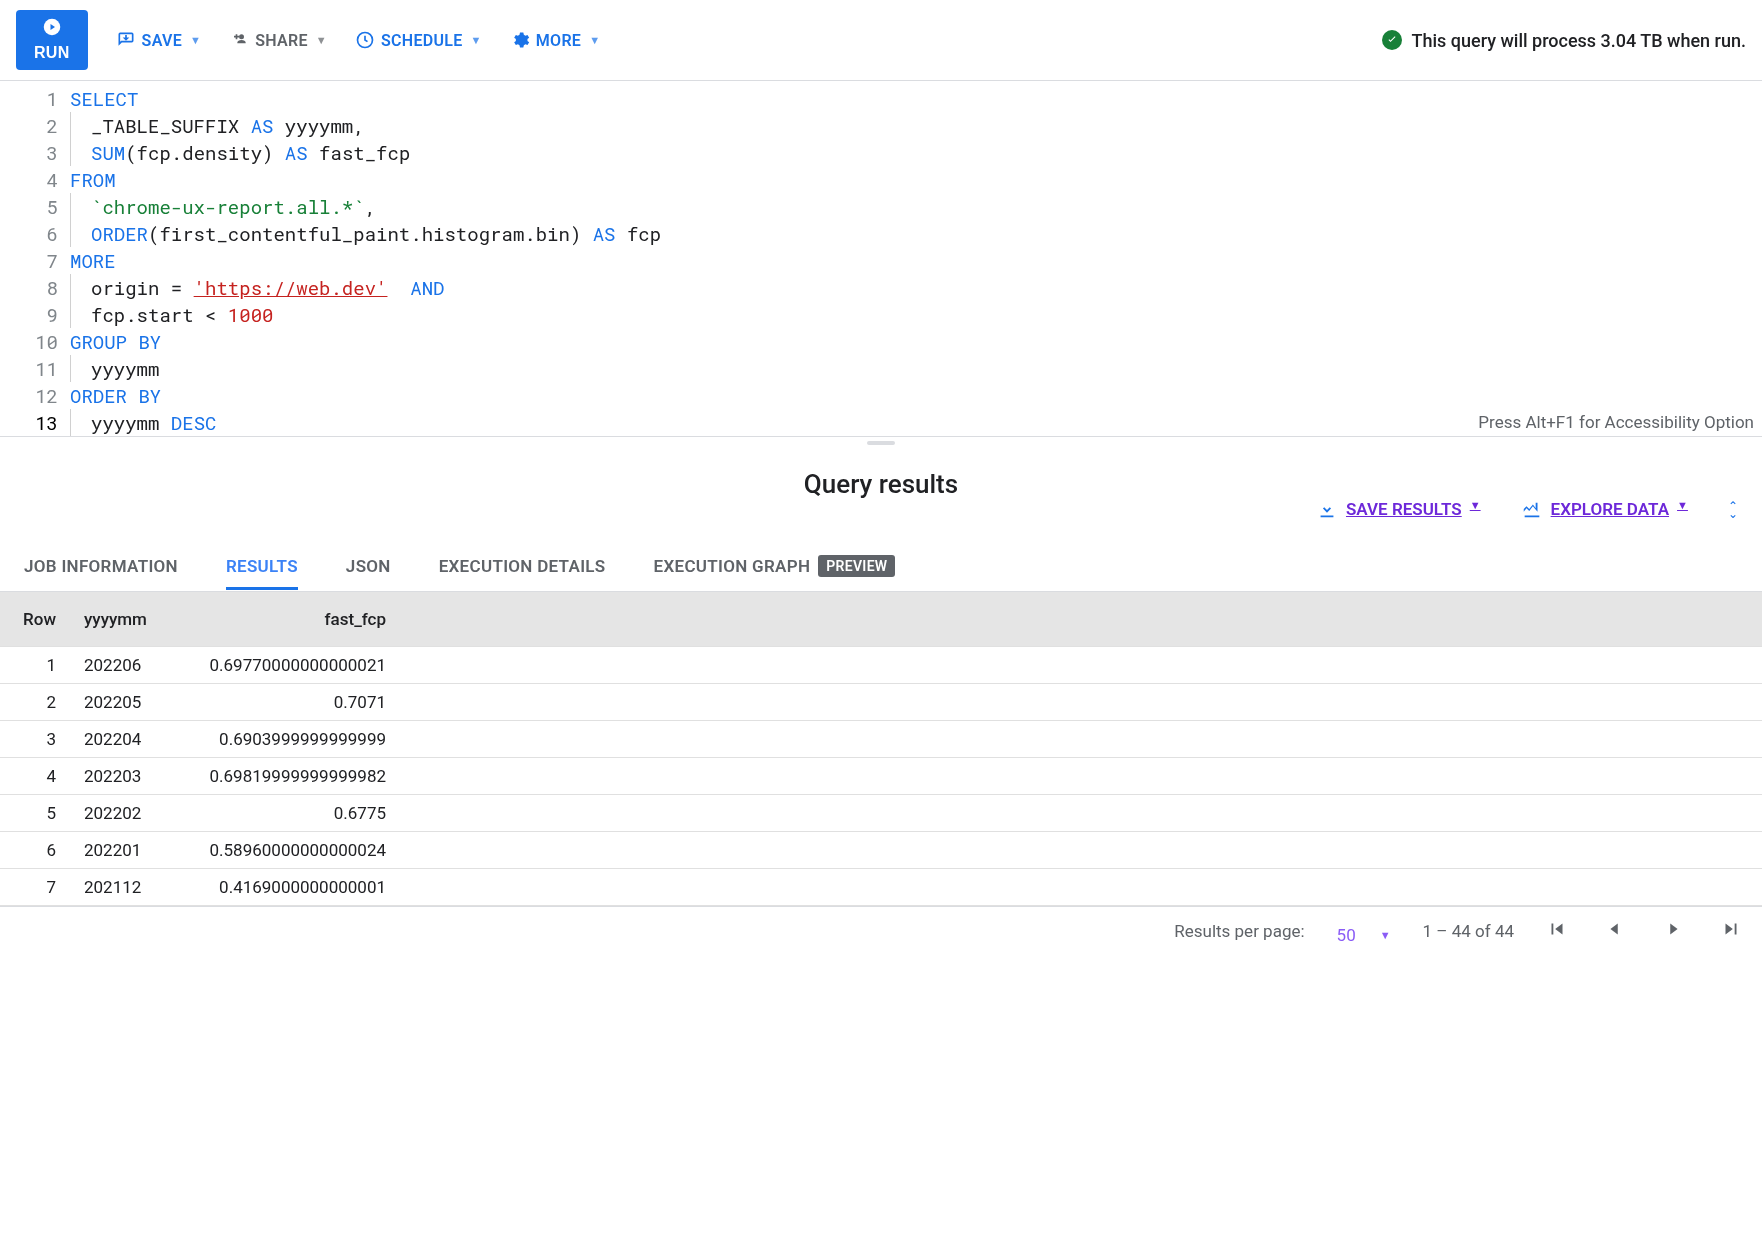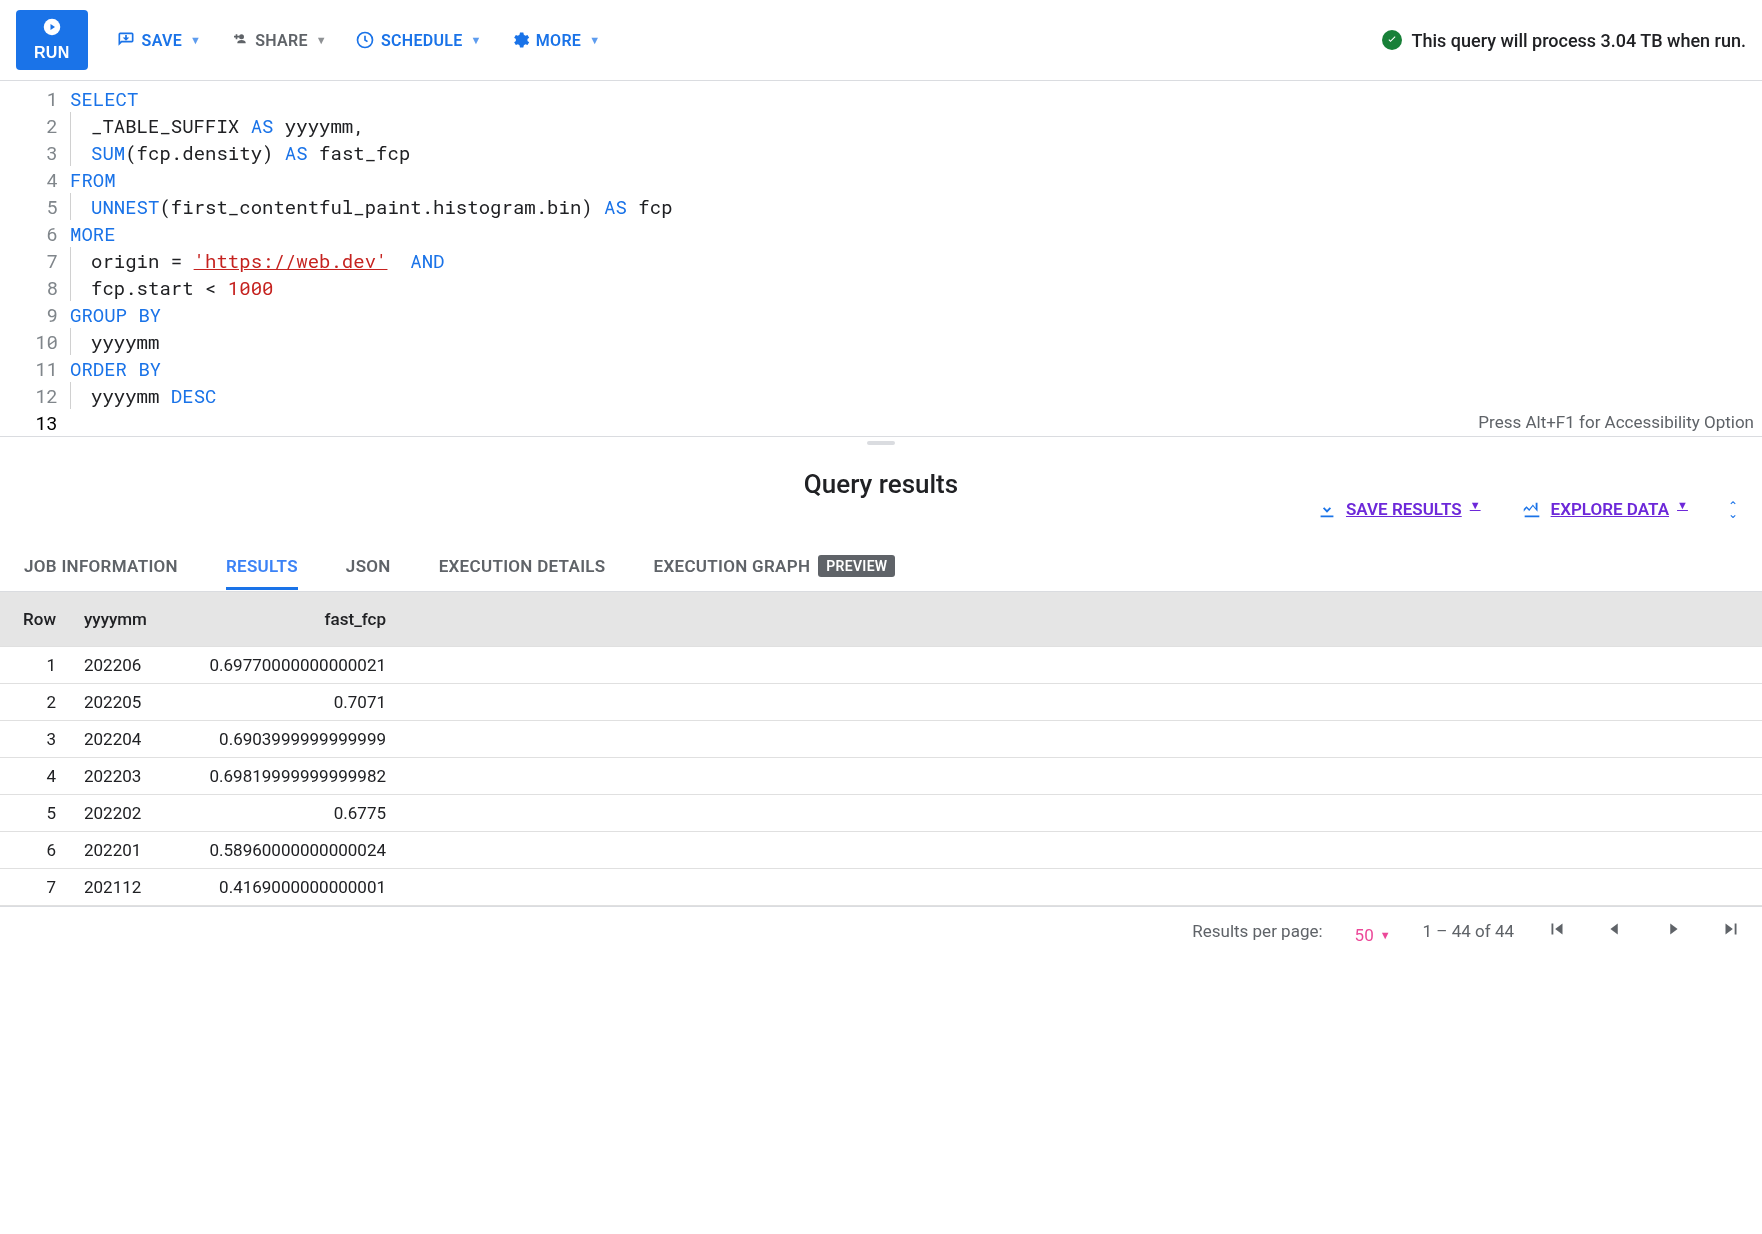--- a/index.html
+++ b/index.html
@@ -85,21 +85,21 @@
     table.results th:first-child, table.results td:first-child { text-align:right; }
     table.results td { padding:8px 14px; border-bottom:1px solid #e0e0e0; }
     table.results th.fcp, table.results td.fcp { text-align:right; padding-right:24px; }
 
     .pager {
       display:flex; align-items:center; justify-content:flex-end;
       gap:32px; padding:10px 20px; border-top:1px solid #dadce0;
       font-size:17px; color:#5f6368;
     }
     .perpage { display:flex; align-items:center; gap:32px; }
-    .perpage .val { color:#ec4899; display:flex; align-items:center; gap:6px; cursor:pointer;margin-top:8px; }
+    .perpage .val { color:#8b5cf6; display:flex; align-items:center; gap:24px; cursor:pointer;margin-top:8px; }
     .pager .nav { display:flex; align-items:center; gap:36px; }
     .pager .nav span { cursor:pointer; }
     .pager svg { width:22px; height:22px; fill:#5f6368; }
   </style>
 </head>
 <body>
 
 <div class="toolbar">
   <button class="btn-run">
     <svg viewBox="0 0 24 24">
@@ -164,21 +164,22 @@
     <div>10</div>
     <div>11</div>
     <div>12</div>
     <div class="current">13</div>
   </div>
   <div class="code">
     <div class="line"><span class="k-blue">SELECT</span></div>
     <div class="line"><span class="guide"></span><span class="txt">_TABLE_SUFFIX</span> <span class="k-blue">AS</span> <span class="txt">yyyymm,</span></div>
     <div class="line"><span class="guide"></span><span class="k-blue">SUM</span><span class="txt">(fcp.density)</span> <span class="k-blue">AS</span> <span class="txt">fast_fcp</span></div>
     <div class="line"><span class="k-blue">FROM</span></div>
-    <div class="line"><span class="guide"></span><span class="k-blue">UNNEST</span><span class="txt">(first_contentful_paint.histogram.bin)</span> <span class="k-blue">AS</span> <span class="txt">fcp</span></div>
+    <div class="line"><span class="guide"></span><span class="k-green">`chrome-ux-report.all.*`</span><span class="txt">,</span></div>
+    <div class="line"><span class="guide"></span><span class="k-blue">ORDER</span><span class="txt">(first_contentful_paint.histogram.bin)</span> <span class="k-blue">AS</span> <span class="txt">fcp</span></div>
     <div class="line"><span class="k-blue">MORE</span></div>
     <div class="line"><span class="guide"></span><span class="txt">origin =</span> <span class="k-red" style="text-decoration:underline;">'https://web.dev'</span>  <span class="k-blue">AND</span></div>
     <div class="line"><span class="guide"></span><span class="txt">fcp.start &lt;</span> <span class="k-num">1000</span></div>
     <div class="line"><span class="k-blue">GROUP BY</span></div>
     <div class="line"><span class="guide"></span><span class="txt">yyyymm</span></div>
     <div class="line"><span class="k-blue">ORDER BY</span></div>
     <div class="line"><span class="guide"></span><span class="txt">yyyymm</span> <span class="k-blue">DESC</span></div>
   </div>
 </div>
 <div class="access-hint">Press Alt+F1 for Accessibility Option</div>

